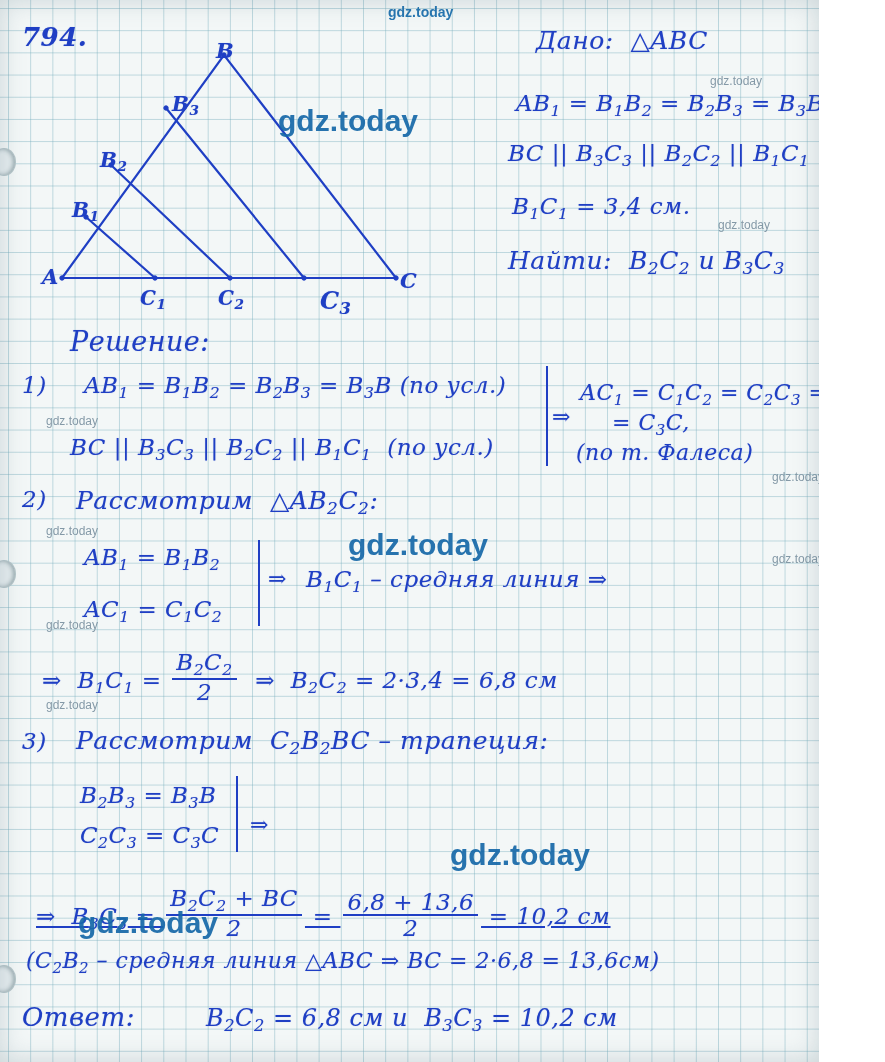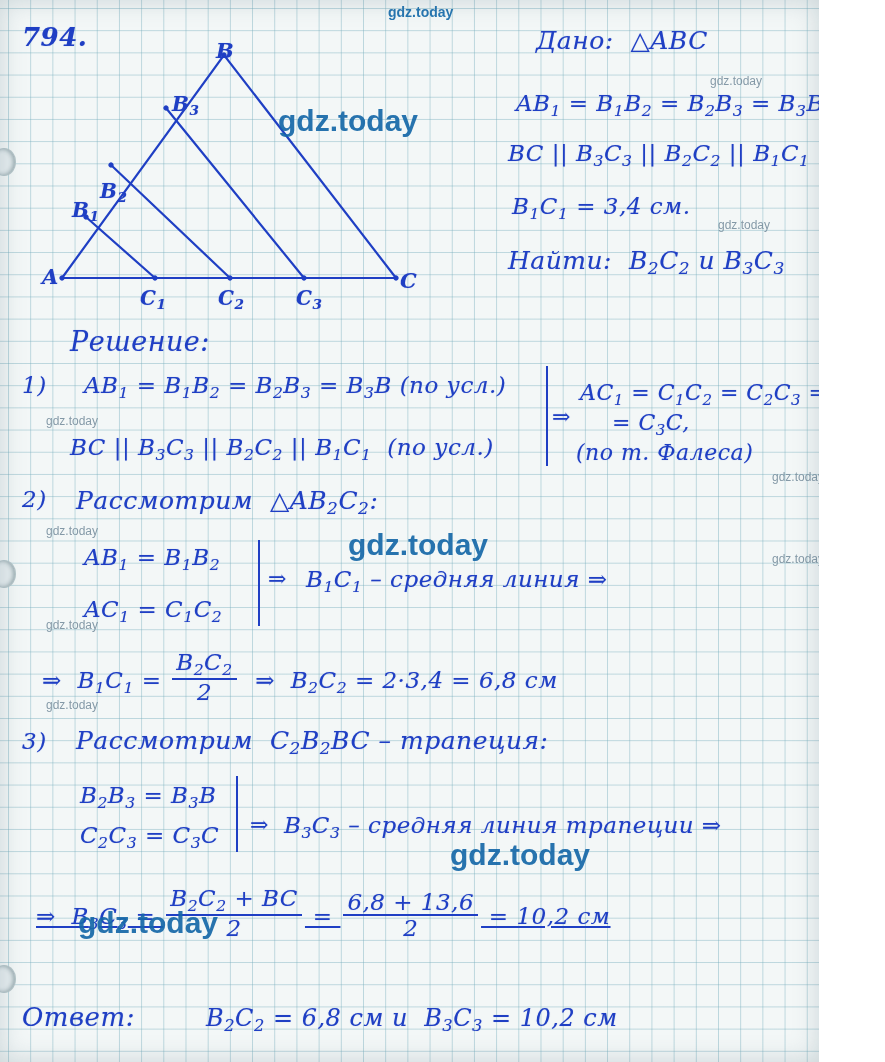--- a/index.html
+++ b/index.html
@@ -129,26 +129,26 @@
       <circle cx="230" cy="278" r="2.2"></circle>
       <circle cx="304" cy="278" r="2.2"></circle>
     </g>
   </svg>
 
   <div class="ink b" style="left:42px; top:264px; font-size:21px;">A</div>
   <div class="ink b" style="left:216px; top:38px; font-size:21px;">B</div>
   <div class="ink b" style="left:400px; top:268px; font-size:21px;">C</div>
 
   <div class="ink b" style="left:72px; top:198px; font-size:20px;"><span>B</span><span class="sub">1</span></div>
-  <div class="ink b" style="left:100px; top:148px; font-size:20px;margin-top:31px;"><span>B</span><span class="sub">2</span></div>
+  <div class="ink b" style="left:100px; top:148px; font-size:20px;"><span>B</span><span class="sub">2</span></div>
   <div class="ink b" style="left:148px; top:92px; font-size:20px;margin-left:24px;"><span>B</span><span class="sub">3</span></div>
 
   <div class="ink b" style="left:140px; top:286px; font-size:20px;"><span>C</span><span class="sub">1</span></div>
   <div class="ink b" style="left:218px; top:286px; font-size:20px;"><span>C</span><span class="sub">2</span></div>
-  <div class="ink b" style="left:296px; top:286px; font-size:20px;"><span>C</span><span class="sub">3</span></div>
+  <div class="ink b" style="left:296px; top:286px; font-size:24px;padding-left:24px;"><span>C</span><span class="sub">3</span></div>
 
   <div class="wm big" style="left:278px; top:104px;">gdz.today</div>
 
   <div class="ink" style="left:536px; top:26px; font-size:25px;">
     <span>Дано:</span>&nbsp;&nbsp;<span class="b">△ABC</span>
   </div>
   <div class="wm small" style="left:710px; top:74px;">gdz.today</div>
 
   <div class="ink" style="left:516px; top:90px; font-size:23px;">
     AB<span class="sub">1</span> = B<span class="sub">1</span>B<span class="sub">2</span> = B<span class="sub">2</span>B<span class="sub">3</span> = B<span class="sub">3</span>B
@@ -223,33 +223,33 @@
   </div>
 
   <div class="ink" style="left:80px; top:782px; font-size:23px;">
     B<span class="sub">2</span>B<span class="sub">3</span> = B<span class="sub">3</span>B
   </div>
   <div class="ink" style="left:80px; top:822px; font-size:23px;">
     C<span class="sub">2</span>C<span class="sub">3</span> = C<span class="sub">3</span>C
   </div>
   <div class="vline" style="left:236px; top:776px; height:76px;"></div>
   <div class="ink" style="left:250px; top:812px; font-size:22px;">⇒</div>
-  <div class="ink" style="left:284px; top:812px; font-size:23px;">
-    B<span class="sub">3</span>C<span class="sub">3</span> – средняя линия трапеции ⇒
-  </div>
   <div class="wm big" style="left:450px; top:838px;">gdz.today</div>
 
   <div class="ink" style="left:36px; top:886px; font-size:23px;text-decoration:underline;">
     ⇒&nbsp; B<span class="sub">3</span>C<span class="sub">3</span> =
     <span class="frac"><span class="num">B<span class="sub">2</span>C<span class="sub">2</span> + BC</span><span class="den">2</span></span>
     =
     <span class="frac"><span class="num">6,8 + 13,6</span><span class="den">2</span></span>
     = 10,2 см
   </div>
   <div class="wm big" style="left:78px; top:906px;">gdz.today</div>
 
+  <div class="ink" style="left:26px; top:948px; font-size:22px;">
+    (C<span class="sub">2</span>B<span class="sub">2</span> – средняя линия △ABC ⇒ BC = 2·6,8 = 13,6см)
+  </div>
 
   <div class="ink" style="left:22px; top:1002px; font-size:26px;">Ответ:</div>
   <div class="ink" style="left:206px; top:1004px; font-size:24px;">
     B<span class="sub">2</span>C<span class="sub">2</span> = 6,8 см и&nbsp; B<span class="sub">3</span>C<span class="sub">3</span> = 10,2 см
   </div>
 
 </div>
 
 </body></html>

